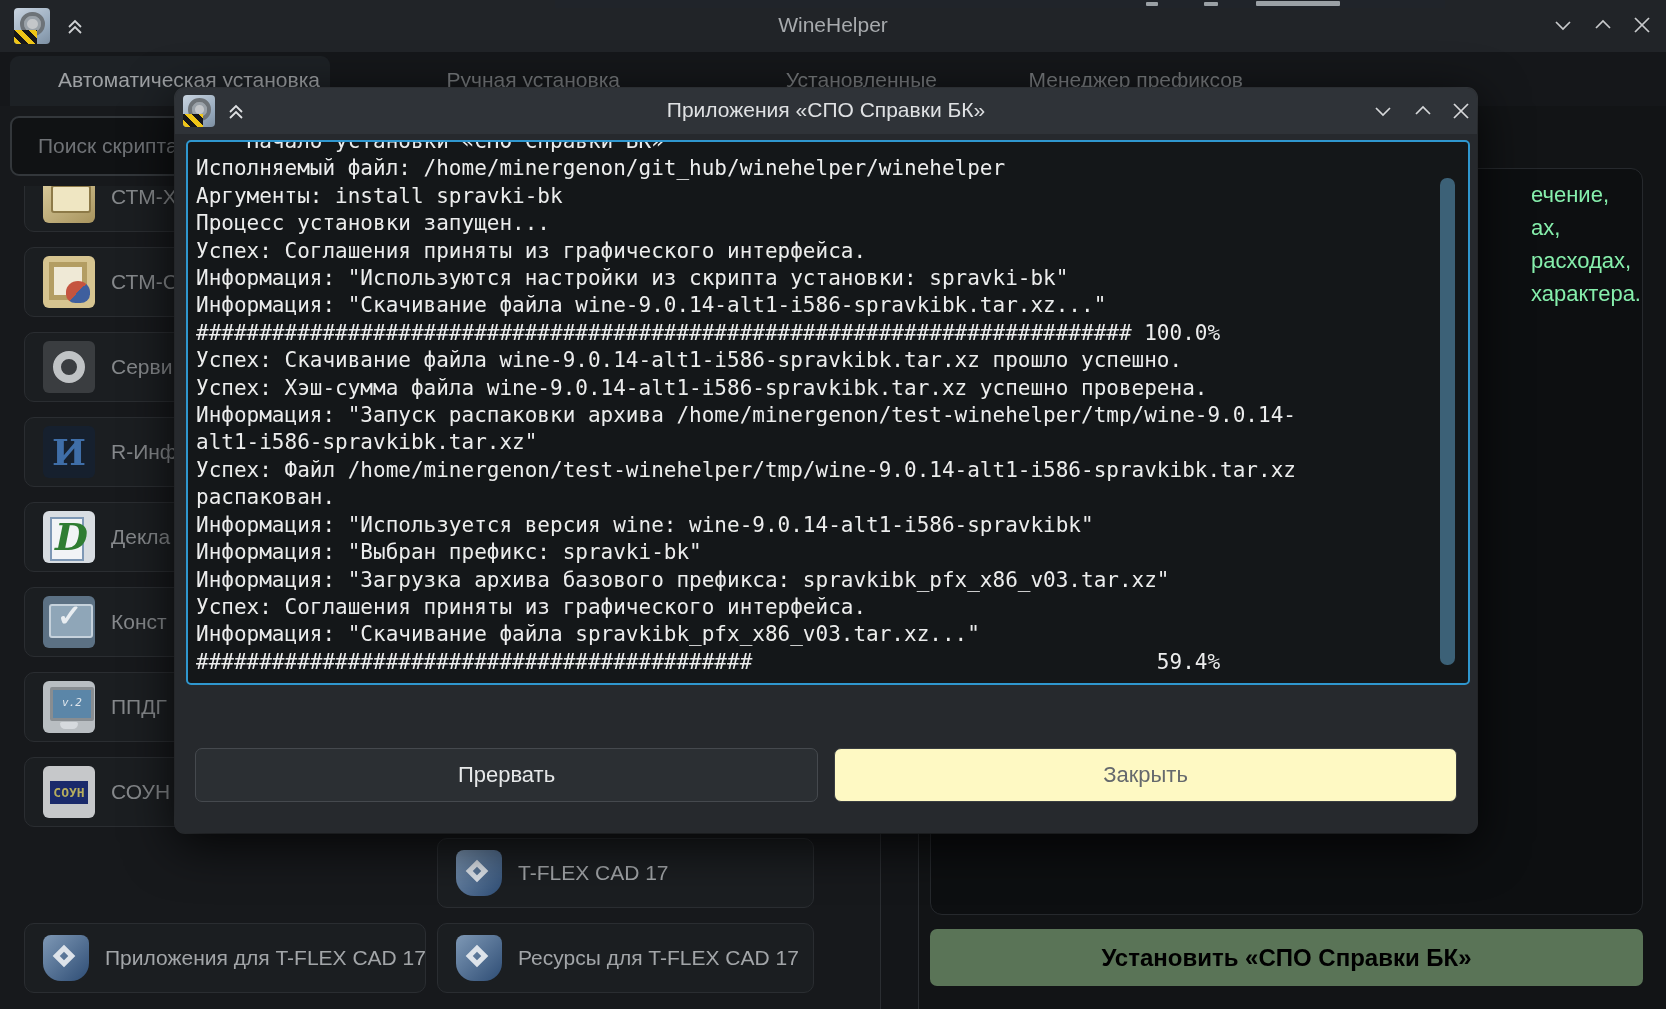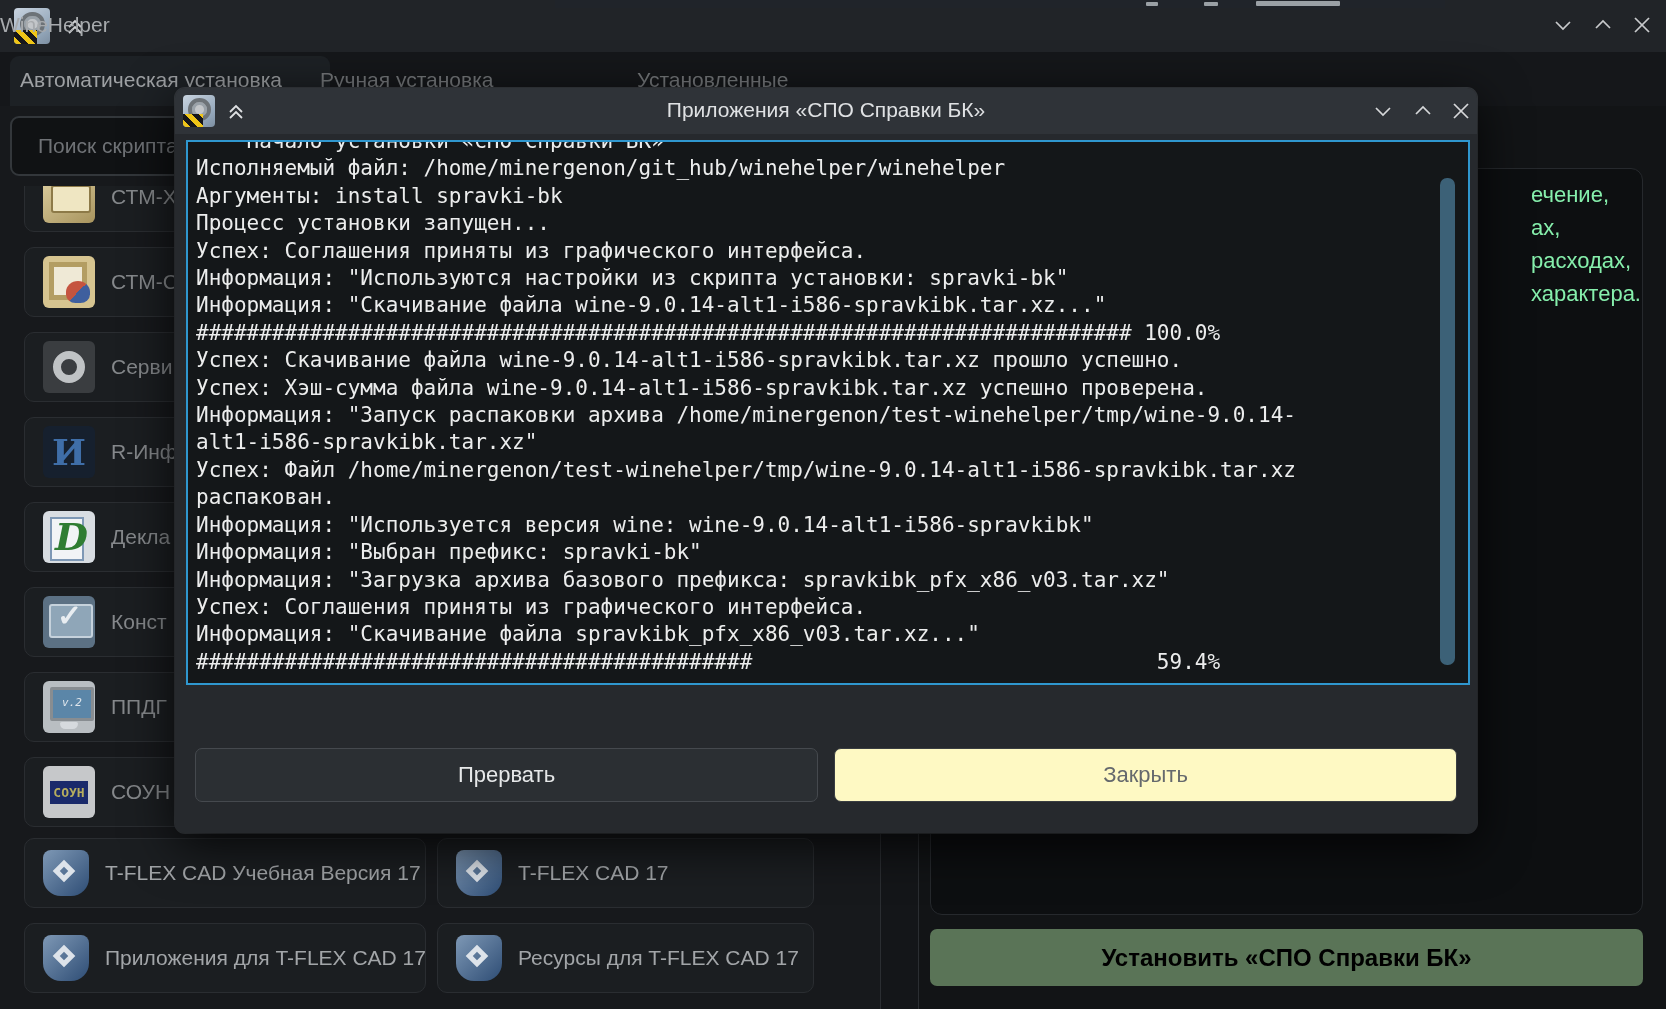--- a/index.html
+++ b/index.html
@@ -6,35 +6,35 @@
   .screen{position:relative;width:1666px;height:1009px;background:#101214;
           font-family:"Liberation Sans",sans-serif;color:#c8cacc;overflow:hidden;}
   .abs{position:absolute;}
 
   
   .top-strip{left:555px;top:0;width:890px;height:8px;background:#20242a;}
   .top-mark{background:#9aa0a5;border-radius:1px;}
 
   
   .main-titlebar{left:0;top:0;width:1666px;height:52px;background:#212428;}
-  .main-title{left:0;top:13px;width:100%;font-size:21px;color:#a7aaad;}
+  .main-title{left:0;top:13px;width:100%;text-align:center;font-size:21px;color:#a7aaad;}
   .winctl{width:22px;height:22px;cursor:default;}
   .winctl svg{display:block;}
 
   
   .appicon{border-radius:4px;background:linear-gradient(145deg,#c9d4e0 0%,#94a7ba 70%,#7d8fa2 100%);overflow:hidden;}
   .appicon .gear{position:absolute;right:14%;top:10%;width:46%;height:46%;border:4px solid #6d7378;
                  border-radius:50%;background:#c3c6c9;box-shadow:0 0 0 3px #9aa2a9 inset;}
   .appicon .hazard{position:absolute;left:0;bottom:0;width:64%;height:40%;
                    background:repeating-linear-gradient(45deg,#efc517 0 5px,#16161a 5px 10px);}
 
   
   .tabstrip{left:0;top:52px;width:1666px;height:54px;background:#15171a;}
   .tab-active-bg{left:10px;top:56px;width:320px;height:50px;background:#1d2125;border-radius:9px 9px 0 0;}
-  .tab{top:68px;height:30px;font-size:21px;text-align:left;color:#74777a;}
+  .tab{top:68px;height:30px;font-size:21px;text-align:right;color:#74777a;}
   .tab.active{color:#9ea1a4;}
 
   
   .left-panel{left:0;top:106px;width:880px;height:903px;background:#17191c;}
   .vline{width:1px;top:106px;height:903px;background:#2b2e32;}
   .mid-strip{left:881px;top:106px;width:37px;height:903px;background:#141619;}
   .right-panel{left:919px;top:106px;width:747px;height:903px;background:#121416;}
 
   
   .searchbox{left:10px;top:116px;width:824px;height:60px;background:#101214;
@@ -92,21 +92,21 @@
   .install-btn{left:930px;top:929px;width:713px;height:57px;background:#5a7457;border-radius:7px;
                display:flex;align-items:center;justify-content:center;font-size:24px;font-weight:bold;
                color:#000000;cursor:pointer;}
 
   
   .dialog{left:175px;top:88px;width:1302px;height:745px;background:#26292d;border-radius:10px;
           box-shadow:0 12px 50px rgba(0,0,0,.8),0 0 0 1px #3a3e43;z-index:10;}
   .dlg-titlebar{left:0;top:0;width:1302px;height:46px;background:#2f3338;border-radius:10px 10px 0 0;}
   .dlg-title{left:0;top:10px;width:100%;text-align:center;font-size:21px;color:#dfe1e3;}
   .logarea{left:11px;top:52px;width:1284px;height:545px;background:#141719;border:2px solid #2f97cf;
-           border-radius:0;box-sizing:border-box;overflow:hidden;}
+           border-radius:5px;box-sizing:border-box;overflow:hidden;}
   .logarea pre{margin:-14px 0 0 0;padding:0 0 0 8px;font-family:"DejaVu Sans Mono",monospace;
                font-size:21px;line-height:27.4px;color:#eceded;white-space:pre;}
   .log-scroll-thumb{left:1252px;top:36px;width:15px;height:487px;background:#3c6177;border-radius:7px;}
   .dlg-btn{top:660px;width:623px;height:54px;border-radius:7px;box-sizing:border-box;
            display:flex;align-items:center;justify-content:center;font-size:22px;cursor:pointer;}
   .btn-abort{left:20px;background:#2b2f33;border:1px solid #45494e;color:#e6e8e9;}
   .btn-close{left:659px;background:#fef9c3;border:1px solid #393d41;color:#65696d;cursor:default;}
 </style>
 </head>
 <body>
@@ -151,20 +151,21 @@
     <div class="abs top-mark" style="left:591px;top:2px;width:12px;height:4px;"></div>
     <div class="abs top-mark" style="left:649px;top:2px;width:14px;height:4px;"></div>
     <div class="abs top-mark" style="left:701px;top:1px;width:84px;height:5px;"></div>
   </div>
 
   <div class="abs tabstrip"></div>
   <div class="abs tab-active-bg"></div>
   <div class="abs tab active" style="left:20px;width:300px;">Автоматическая установка</div>
   <div class="abs tab" style="left:320px;width:300px;">Ручная установка</div>
   <div class="abs tab" style="left:637px;width:300px;">Установленные</div>
+  <div class="abs tab" style="left:943px;width:300px;">Менеджер префиксов</div>
 
   <div class="abs left-panel"></div>
   <div class="abs vline" style="left:880px;"></div>
   <div class="abs mid-strip"></div>
   <div class="abs vline" style="left:918px;"></div>
   <div class="abs right-panel"></div>
 
   <div class="abs searchbox">
     <input type="text" placeholder="Поиск скрипта" style="">
   </div>
@@ -214,26 +215,20 @@
         </span>
       <span class="tlabel">ППДГ</span>
     </div>
     <div class="abs tile t8">
       <span class="ticon ic-soun">
           <i>СОУН</i>
         </span>
       <span class="tlabel">СОУН</span>
     </div>
 
-    <div class="abs tile fx fx-a">
-      <span class="ic-tflex">
-          <i></i>
-        </span>
-      <span class="tlabel">T-FLEX CAD Учебная Версия 17</span>
-    </div>
     <div class="abs tile fx fx-b">
       <span class="ic-tflex">
           <i></i>
         </span>
       <span class="tlabel">T-FLEX CAD 17</span>
     </div>
     <div class="abs tile fx fx-c">
       <span class="ic-tflex">
           <i></i>
         </span>

